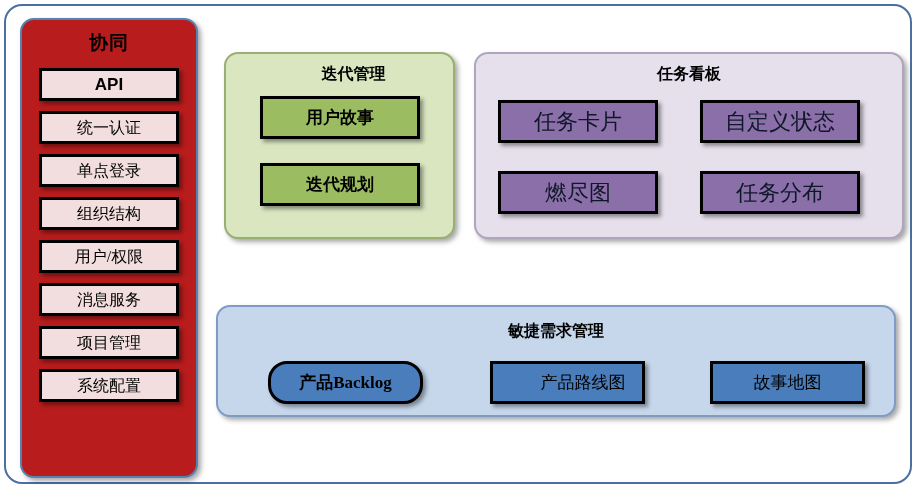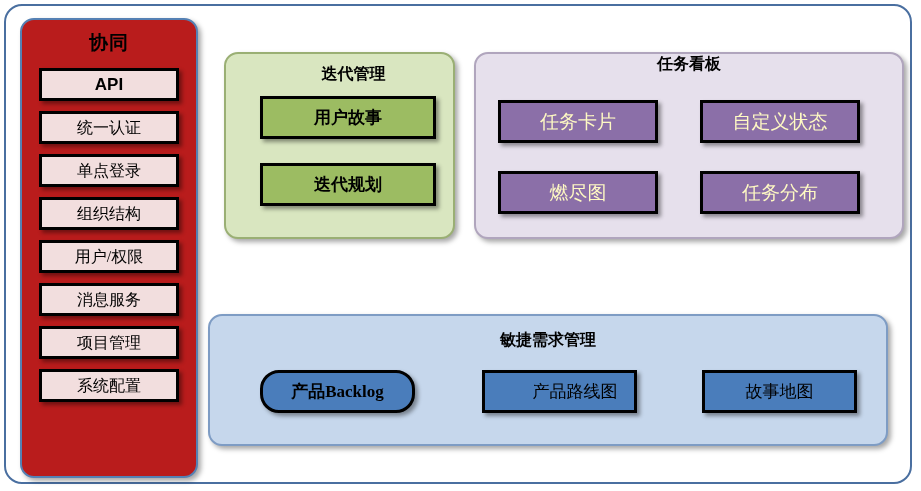--- a/index.html
+++ b/index.html
@@ -51,59 +51,59 @@
     font-weight:bold;font-size:17px;
   }
 
   
   #iteration-panel{
     left:218px;top:46px;width:231px;height:187px;
     background:#d9e6c0;border:2px solid #9aaf74;
   }
   #iteration-panel .panel-title{font-size:16px;margin-top:10px;padding-left:28px;}
   .iter-box{
-    position:absolute;left:34px;width:176px;height:43px;
+    position:absolute;left:34px;width:160px;height:43px;
     background:#9cbc62;border:3px solid #000;
     display:flex;align-items:center;justify-content:center;
     box-shadow:3px 3px 4px rgba(0,0,0,0.40);
     box-sizing:border-box;
   }
   .iter-box span{
     font-family:"Liberation Serif","DejaVu Serif",serif;
     font-size:17px;font-weight:bold;color:#000;
   }
   #iter-box-0{top:42px;}
   #iter-box-1{top:109px;}
 
   
   #taskboard-panel{
     left:468px;top:46px;width:430px;height:187px;
     background:#e6e0ec;border:2px solid #b0a5bd;
   }
-  #taskboard-panel .panel-title{font-size:16px;margin-top:0;}
+  #taskboard-panel .panel-title{font-size:16px;margin-top:10px;}
   .task-box{
     position:absolute;width:160px;height:43px;
     background:#8b6fa8;border:3px solid #000;
     display:flex;align-items:center;justify-content:center;
     box-shadow:3px 3px 4px rgba(0,0,0,0.40);
     box-sizing:border-box;
   }
   .task-box span{
     font-family:"Liberation Serif","DejaVu Serif",serif;
-    font-size:19px;color:#fef9c3;
+    font-size:22px;color:#0f172a;
   }
   #task-box-0{left:22px;top:46px;}
   #task-box-1{left:224px;top:46px;}
   #task-box-2{left:22px;top:117px;text-align:right;}
   #task-box-3{left:224px;top:117px;}
 
   
   #agile-panel{
-    left:202px;top:299px;width:680px;height:132px;
-    background:#c6d7ec;border:2px solid #7e9cc4;margin-top:9px;
+    left:210px;top:299px;width:680px;height:112px;
+    background:#c6d7ec;border:2px solid #7e9cc4;
   }
   #agile-panel .panel-title{font-size:16px;margin-top:14px;}
   .agile-box{
     position:absolute;top:54px;width:155px;height:43px;
     background:#4a7dbb;border:3px solid #000;
     display:flex;align-items:center;justify-content:center;
     box-shadow:3px 3px 4px rgba(0,0,0,0.40);
     box-sizing:border-box;
   }
   .agile-box span{

